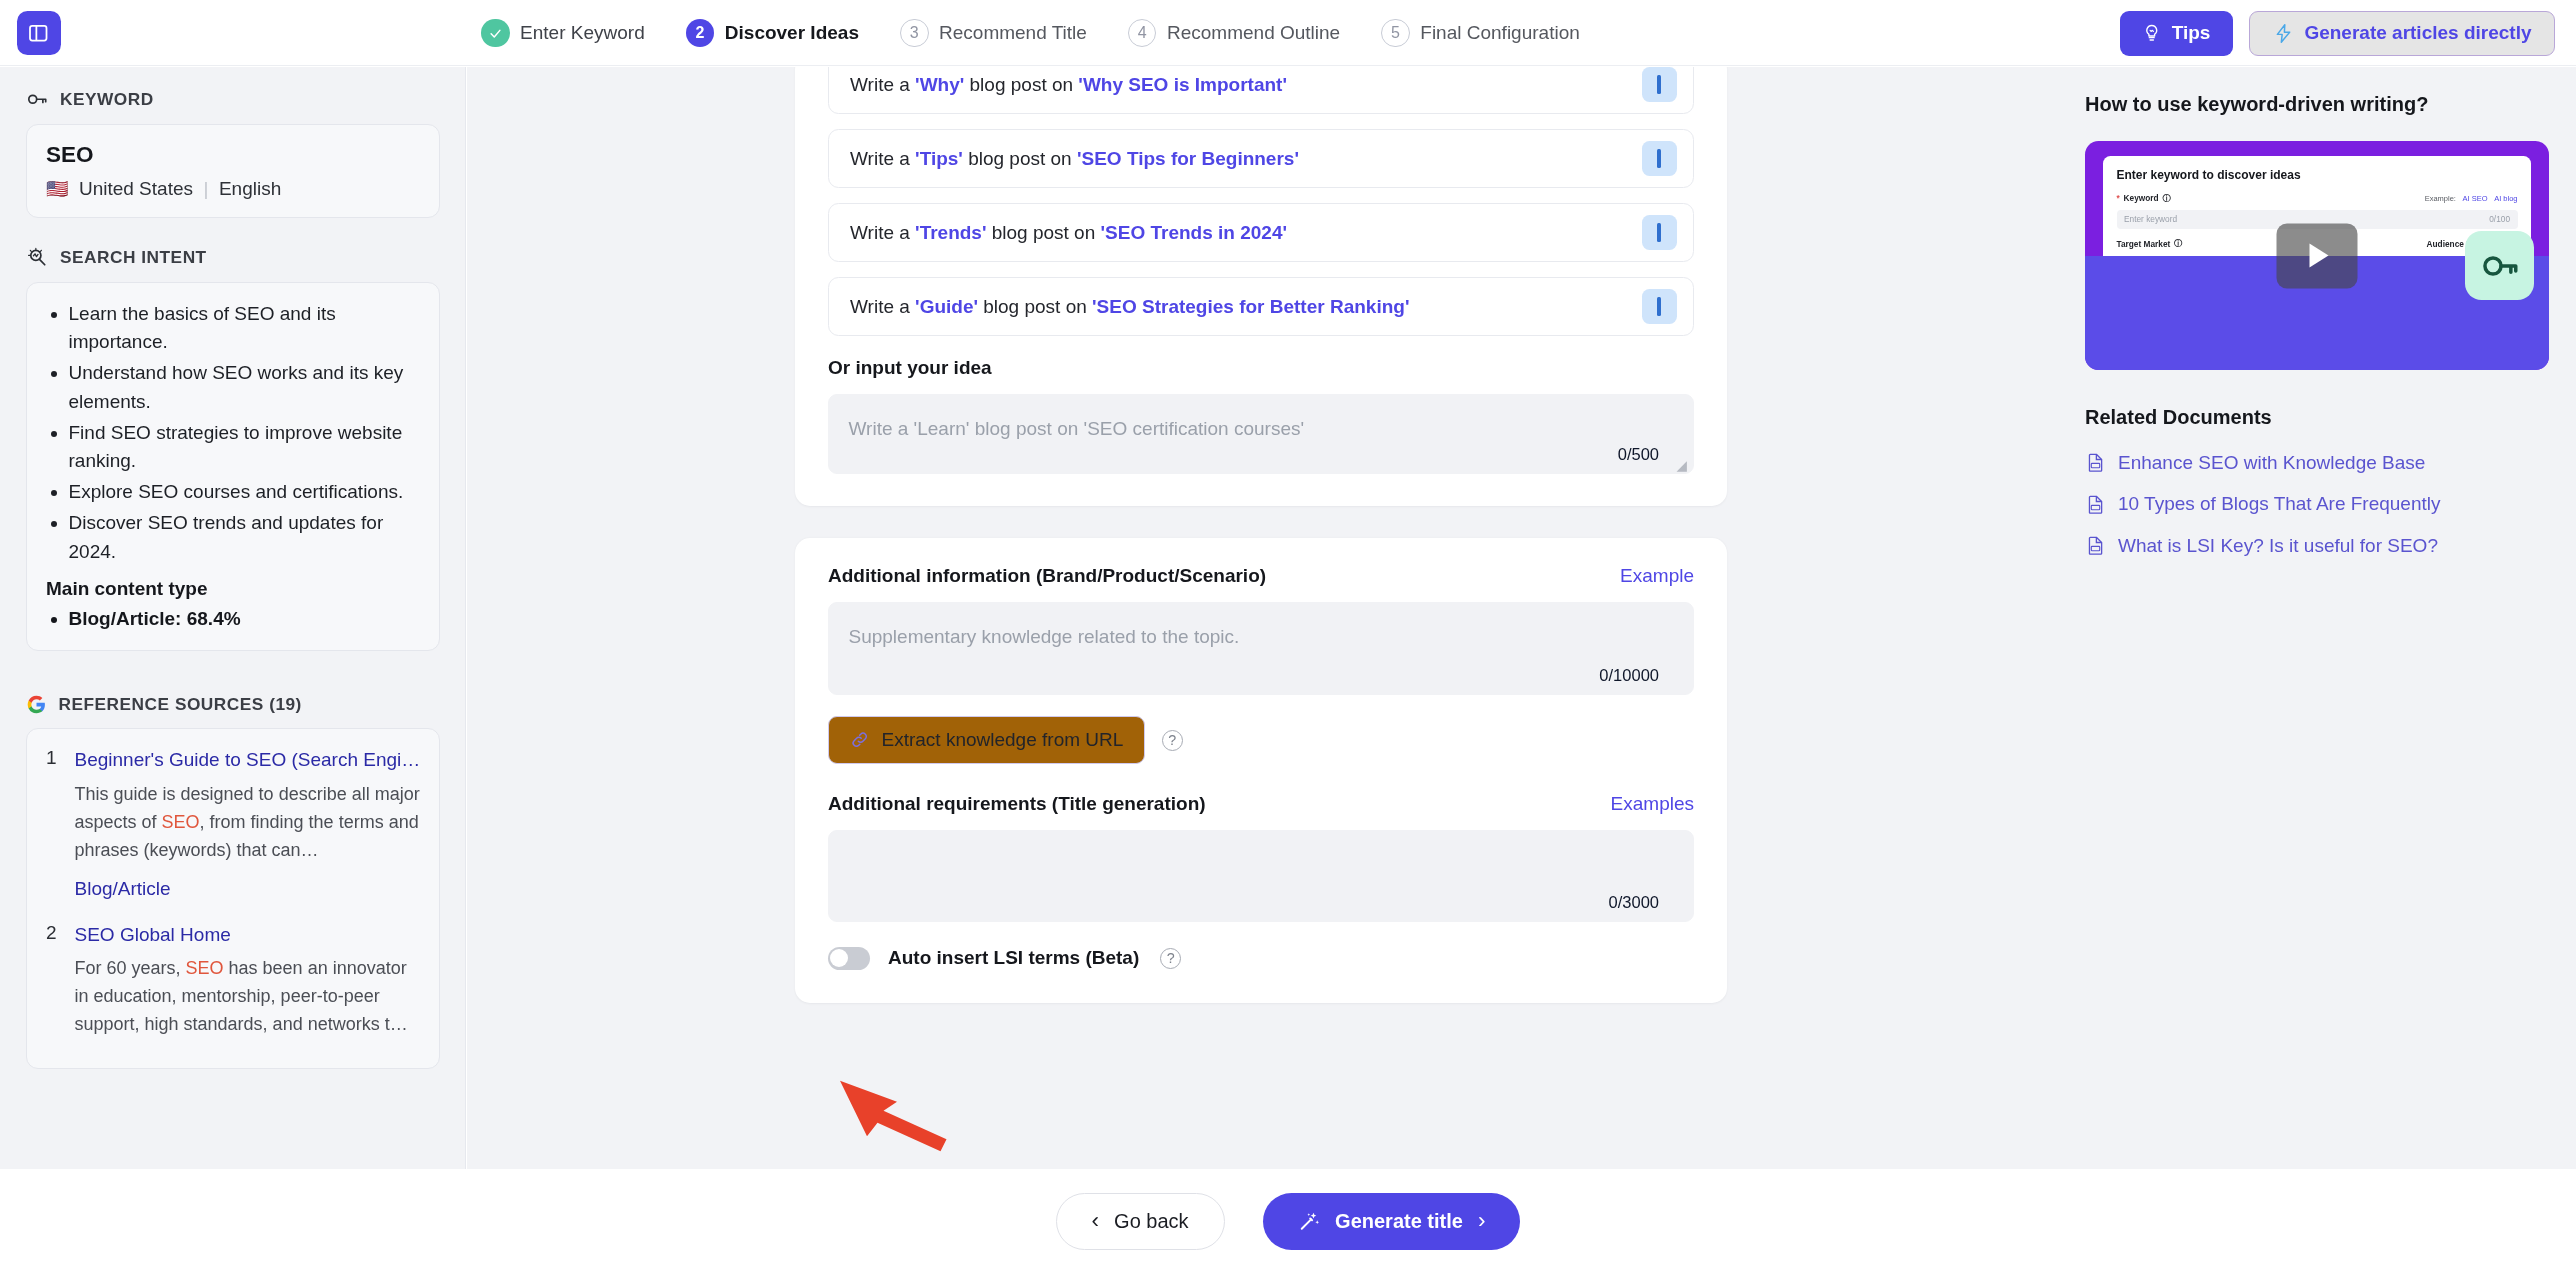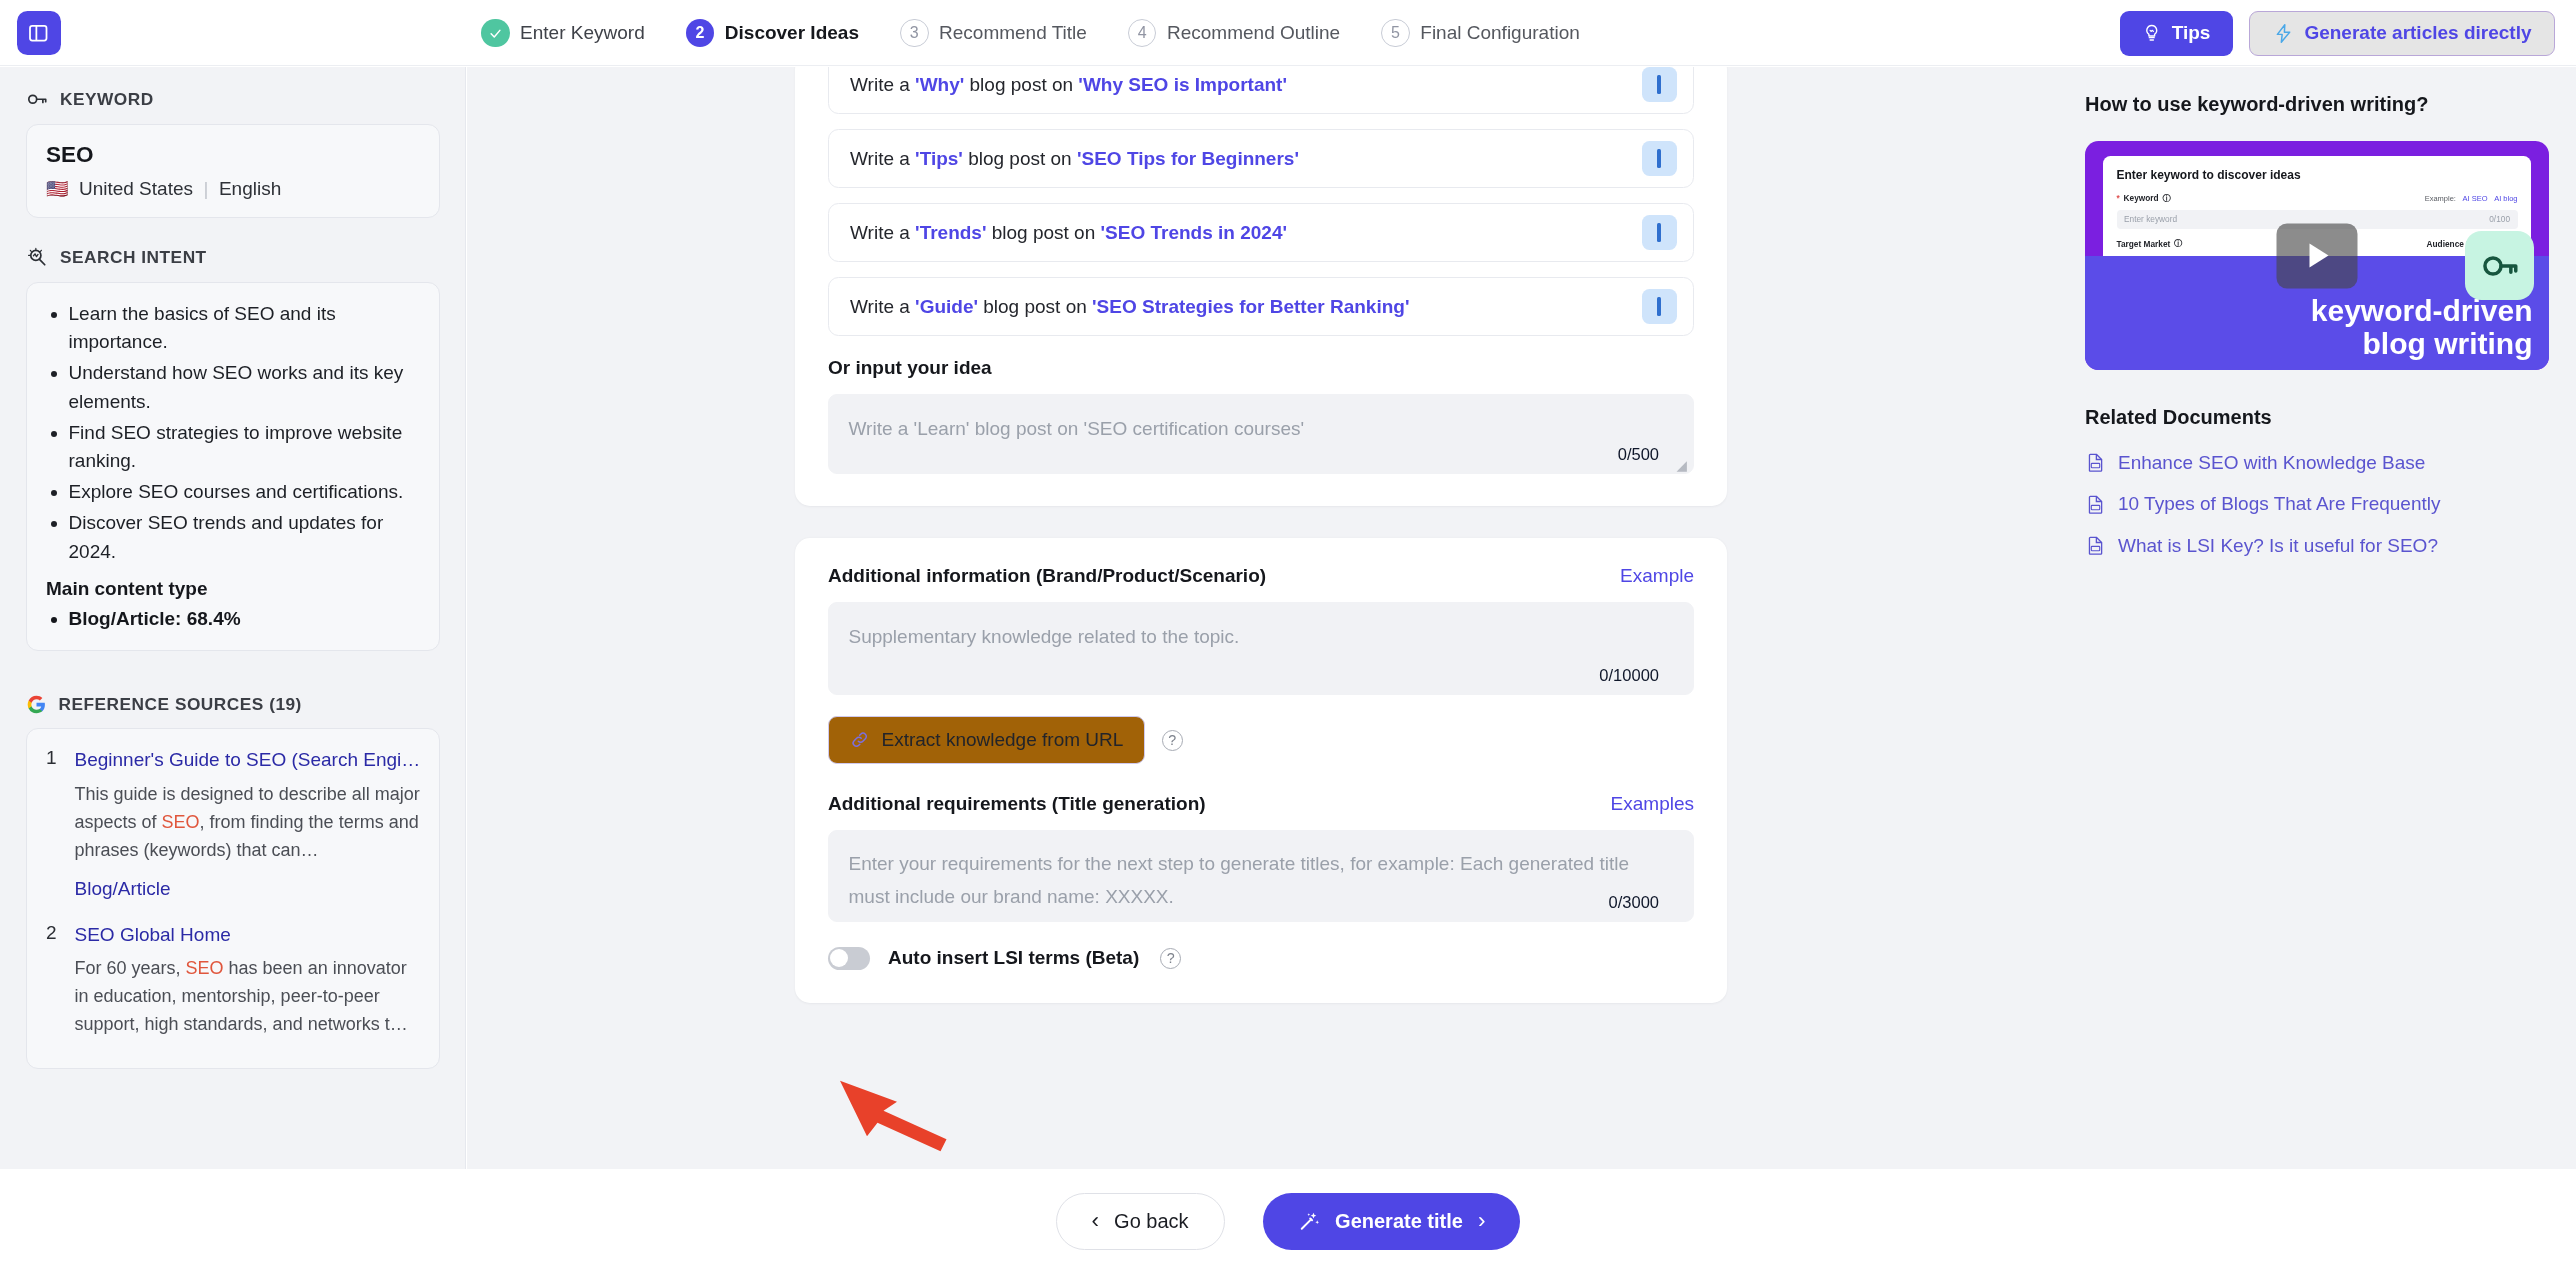--- a/index.html
+++ b/index.html
@@ -425,21 +425,20 @@
           <span>Extract knowledge from URL</span>
         </div>
         <div class="help-ico" style="margin-top:21px">?</div>
       </div>
 
       <div class="field-row" style="margin-top:28.6px">
         <div class="field-label">Additional requirements (Title generation)</div>
         <div class="link-ex">Examples</div>
       </div>
       <div class="ta ta-h3">
-        <div class="ph">Enter your requirements for the next step to generate titles, for example: Each generated title must include our brand name: XXXXX.</div>
         <div class="cnt">0/3000</div>
       </div>
 
       <div class="toggle-row">
         <div class="toggle">
             <div class="knob"></div>
           </div>
         <div class="toggle-label">Auto insert LSI terms (Beta)</div>
         <div class="help-ico" style="margin-left:3px">?</div>
       </div>
@@ -474,24 +473,20 @@
             <span>ⓘ</span>
           </div>
           <div class="vi-lbl">
             <span>Audience Language</span>
             <span>ⓘ</span>
           </div>
         </div>
       </div>
 
       <div class="vi-bottomgrad"></div>
-      <div class="vi-big">
-        <div>keyword-driven</div>
-        <div>blog writing</div>
-      </div>
 
       <div class="vi-key">
         <svg width="42" height="42" viewBox="0 0 24 24" fill="none">
           <circle cx="8" cy="12" r="4.6" stroke="#17563f" stroke-width="2"></circle>
           <path d="M12.6 12H21M18.2 12v3.6M21 12v2.8" stroke="#17563f" stroke-width="2" stroke-linecap="round"></path>
         </svg>
       </div>
 
       <div class="playbtn">
           <div class="tri"></div>

